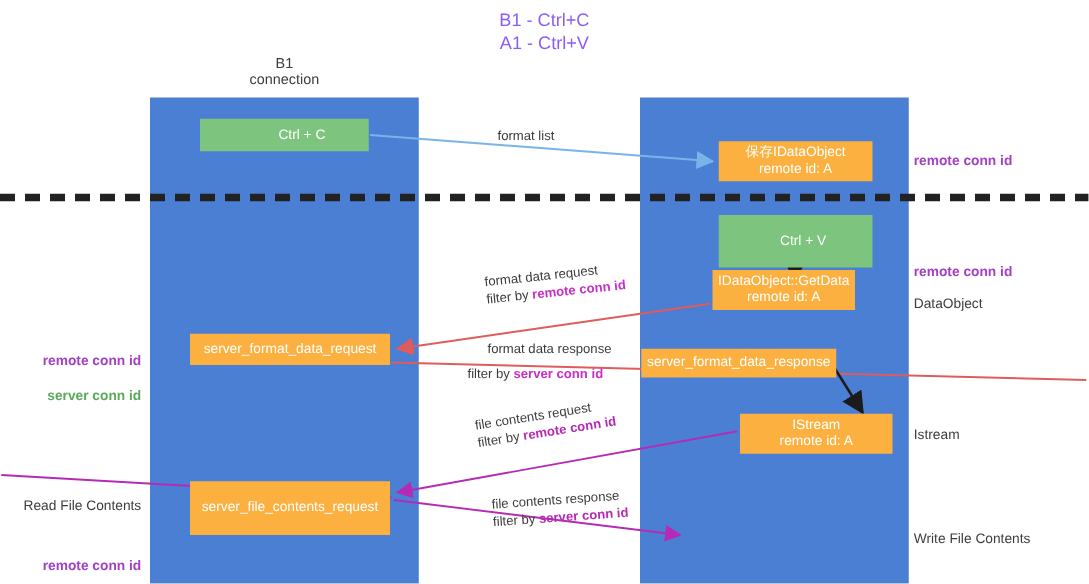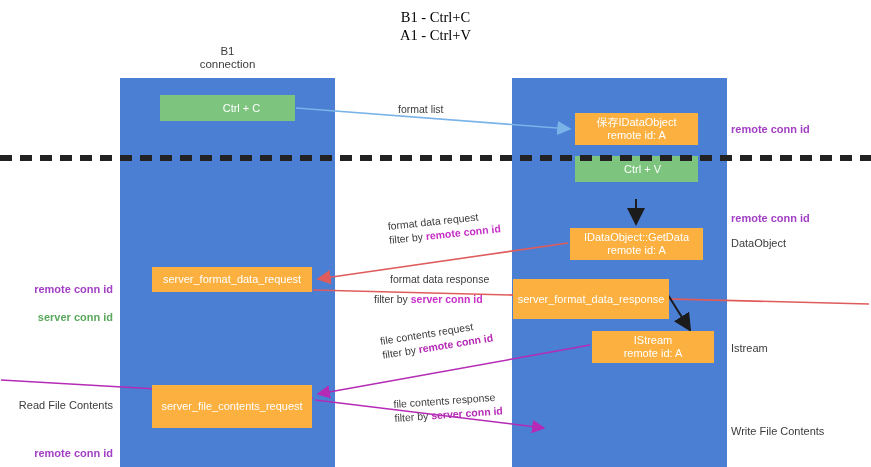--- a/index.html
+++ b/index.html
@@ -34,25 +34,24 @@
     white-space: pre-line;
   }
   #hdr-b1 { left: 120px; top: 45px; width: 215px; }
   #hdr-a1 { left: 512px; top: 45px; width: 215px; }
 
   
   #title {
     position: absolute;
     left: 0; top: 8px; width: 871px;
     text-align: center;
-    color: #000000;
+    color: #8b5cf6;
     font-size: 14.5px;
     line-height: 18px;
     white-space: pre-line;
-    font-family: Liberation Serif, serif;
   }
 
   
   .node {
     position: absolute;
     box-sizing: border-box;
     display: flex;
     align-items: center;
     justify-content: center;
     text-align: center;
@@ -60,24 +59,24 @@
     font-size: 11px;
     line-height: 13px;
     white-space: pre-line;
     z-index: 5;
   }
   .green { background: #7dc57f; }
   .orange { background: #fbb040; }
 
   #n-ctrlc   { left: 160px; top: 95px;  width: 135px; height: 26px; padding-left: 28px; }
   #n-idata   { left: 575px; top: 113px; width: 123px; height: 32px; }
-  #n-ctrlv   { left: 575px; top: 156px; width: 123px; height: 26px; padding-left: 12px; }
-  #n-getdata { left: 570px; top: 228px; width: 133px; height: 32px; }
+  #n-ctrlv   { left: 575px; top: 172px; width: 123px; height: 42px; padding-left: 12px; }
+  #n-getdata { left: 570px; top: 216px; width: 114px; height: 32px; }
   #n-sfdreq  { left: 152px; top: 267px; width: 160px; height: 25px; }
-  #n-sfdresp { left: 513px; top: 279px; width: 156px; height: 40px; }
+  #n-sfdresp { left: 513px; top: 279px; width: 156px; height: 23px; }
   #n-istream { left: 592px; top: 331px; width: 122px; height: 32px; }
   #n-sfcreq  { left: 152px; top: 385px; width: 160px; height: 43px; }
   #n-sfcresp { left: 548px; top: 417px; width: 158px; height: 25px; }
 
   
   .annot {
     position: absolute;
     font-size: 11px;
     line-height: 14px;
     white-space: pre-line;

